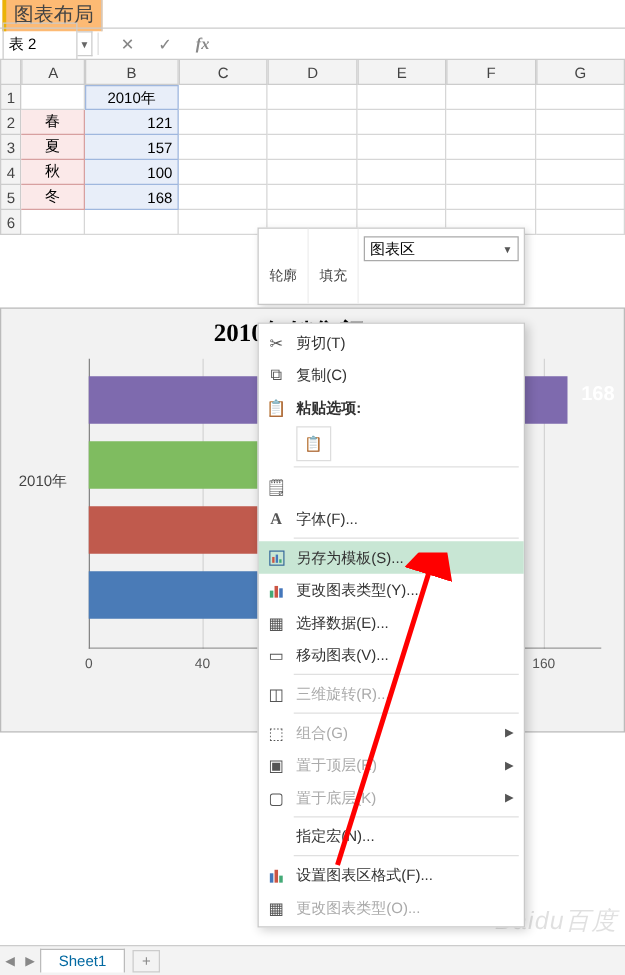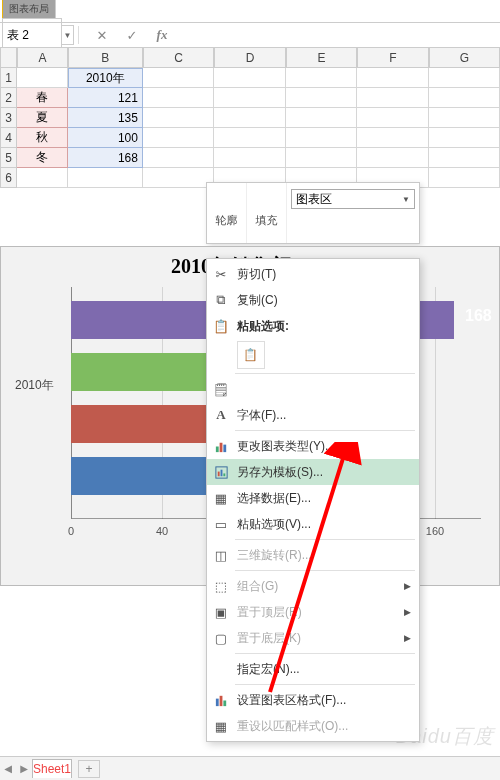--- a/index.html
+++ b/index.html
@@ -1,19 +1,19 @@
 <!DOCTYPE html>
 <html><head>
 <meta charset="utf-8">
 <style>
 * { box-sizing: border-box; margin: 0; padding: 0; font-family: "Microsoft YaHei", Arial, sans-serif; }
 body { background: #fff; width: 500px; height: 780px; overflow: hidden; position: relative; font-size: 12px; }
 
 
-.ribbon-tab { position: absolute; top: 0; left: 2px; background: #a3a3a3; border-left: 1px solid #eab308; border-right: 1px solid #ccc; padding: 2px 6px; font-size: 10px; color: #444; }
+.ribbon-tab { position: absolute; top: 0; left: 2px; background: #fdba74; border-left: 3px solid #eab308; border-right: 1px solid #ccc; padding: 2px 6px; font-size: 16px; color: #444; }
 
 
 .namebar { position: absolute; top: 22px; left: 0; right: 0; height: 26px; display: flex; align-items: center; border-bottom: 1px solid #ccc; border-top: 1px solid #ccc; }
 .namebox { width: 60px; height: 20px; border: 1px solid #ccc; margin-left: 2px; padding: 16px 4px; font-size: 12px; display:flex; align-items:center; }
 .namebox-dd { width: 12px; height: 20px; border: 1px solid #ccc; border-left: none; display:flex; align-items:center; justify-content:center; color:#666; font-size:8px; }
 .fb-btn { width: 22px; height: 20px; display:flex; align-items:center; justify-content:center; color:#888; font-size:13px; margin-left: 8px; }
 .fb-btn.fx { font-style: italic; font-family: serif; font-weight: bold; }
 .fb-divider { width:1px; height:18px; background:#ddd; margin: 0 4px; }
 
 
@@ -64,21 +64,21 @@
 .ctx-sep { height:1px; background:#e0e0e0; margin: 2px 4px 2px 28px; }
 .ctx-sub { margin-left:auto; font-size:9px; color:#555; }
 .paste-btn { width:28px; height:28px; border:1px solid #ddd; margin: 2px 0 4px 30px; display:flex; align-items:center; justify-content:center; }
 
 
 .arrow { position:absolute; top: 442px; left: 230px; width: 140px; height: 260px; pointer-events:none; z-index:20;}
 
 
 .tabs { position:absolute; bottom:0; left:0; right:0; height:24px; border-top:1px solid #ccc; display:flex; align-items:center; background:#f3f3f3; }
 .tab-nav { width:16px; text-align:center; color:#888; font-size:10px; }
-.sheet-tab { background:#fff; border:1px solid #bbb; border-bottom:none; padding: 2px 0; font-size:12px; color:#ef4444; }
+.sheet-tab { background:#fff; border:1px solid #bbb; border-bottom:none; padding: 2px 14px; font-size:12px; color:#0369a1; }
 .add-tab { width:22px; height:18px; border:1px solid #ccc; margin-left:6px; display:flex; align-items:center; justify-content:center; color:#888; }
 
 
 .wm { position:absolute; right:6px; bottom:30px; color:rgba(0,0,0,0.12); font-size:20px; font-style:italic; letter-spacing:1px; pointer-events:none; }
 </style>
 </head>
 <body>
 
 <div class="ribbon-tab">图表布局</div>
 
@@ -118,21 +118,21 @@
     <div class="cell wB cB">121</div>
     <div class="cell wC"></div>
       <div class="cell wD"></div>
       <div class="cell wE"></div>
       <div class="cell wF"></div>
       <div class="cell wG"></div>
   </div>
   <div class="row">
     <div class="rowhdr">3</div>
     <div class="cell wA cA">夏</div>
-    <div class="cell wB cB">135</div>
+    <div class="cell wB cB">157</div>
     <div class="cell wC"></div>
       <div class="cell wD"></div>
       <div class="cell wE"></div>
       <div class="cell wF"></div>
       <div class="cell wG"></div>
   </div>
   <div class="row">
     <div class="rowhdr">4</div>
     <div class="cell wA cA">秋</div>
     <div class="cell wB cB">100</div>
@@ -227,48 +227,48 @@
     </div>
   <div class="ctx-sep"></div>
   <div class="ctx-item">
       <span class="ctx-icon">🗒</span>
     </div>
   <div class="ctx-item">
       <span class="ctx-icon" style="font-family:serif;font-weight:bold">A</span>
       <span>字体(F)...</span>
     </div>
   <div class="ctx-sep"></div>
-  <div class="ctx-item">
-      <span class="ctx-icon">
-        <svg viewBox="0 0 16 16">
-          <rect x="2" y="8" width="3" height="6" fill="#4a7"></rect>
-          <rect x="6" y="4" width="3" height="10" fill="#c54"></rect>
-          <rect x="10" y="6" width="3" height="8" fill="#47b"></rect>
-        </svg>
-      </span>
-      <span>更改图表类型(Y)...</span>
-    </div>
   <div class="ctx-item highlight">
       <span class="ctx-icon">
         <svg viewBox="0 0 16 16">
           <rect x="2" y="2" width="12" height="12" fill="none" stroke="#369"></rect>
           <rect x="4" y="7" width="2" height="5" fill="#c54"></rect>
           <rect x="7" y="5" width="2" height="7" fill="#47b"></rect>
           <rect x="10" y="9" width="2" height="3" fill="#4a7"></rect>
         </svg>
       </span>
       <span>另存为模板(S)...</span>
     </div>
   <div class="ctx-item">
+      <span class="ctx-icon">
+        <svg viewBox="0 0 16 16">
+          <rect x="2" y="8" width="3" height="6" fill="#4a7"></rect>
+          <rect x="6" y="4" width="3" height="10" fill="#c54"></rect>
+          <rect x="10" y="6" width="3" height="8" fill="#47b"></rect>
+        </svg>
+      </span>
+      <span>更改图表类型(Y)...</span>
+    </div>
+  <div class="ctx-item">
       <span class="ctx-icon">▦</span>
       <span>选择数据(E)...</span>
     </div>
   <div class="ctx-item">
       <span class="ctx-icon">▭</span>
-      <span>粘贴选项(V)...</span>
+      <span>移动图表(V)...</span>
     </div>
   <div class="ctx-sep"></div>
   <div class="ctx-item disabled">
       <span class="ctx-icon">◫</span>
       <span>三维旋转(R)...</span>
     </div>
   <div class="ctx-sep"></div>
   <div class="ctx-item disabled">
       <span class="ctx-icon">⬚</span>
       <span>组合(G)</span>
@@ -295,21 +295,21 @@
         <svg viewBox="0 0 16 16">
           <rect x="2" y="6" width="3" height="8" fill="#47b"></rect>
           <rect x="6" y="3" width="3" height="11" fill="#c54"></rect>
           <rect x="10" y="8" width="3" height="6" fill="#4a7"></rect>
         </svg>
       </span>
       <span>设置图表区格式(F)...</span>
     </div>
   <div class="ctx-item disabled">
       <span class="ctx-icon">▦</span>
-      <span>重设以匹配样式(O)...</span>
+      <span>更改图表类型(O)...</span>
     </div>
 </div>
 
 <svg class="arrow" viewBox="0 0 140 260">
   <defs>
       <marker id="ah" markerWidth="10" markerHeight="10" refX="2" refY="5" orient="auto">
         <path d="M0,0 L10,5 L0,10 z" fill="#f00"></path>
       </marker>
     </defs>
   <line x1="40" y1="250" x2="115" y2="10" stroke="#f00" stroke-width="4" marker-end="url(#ah)"></line>

